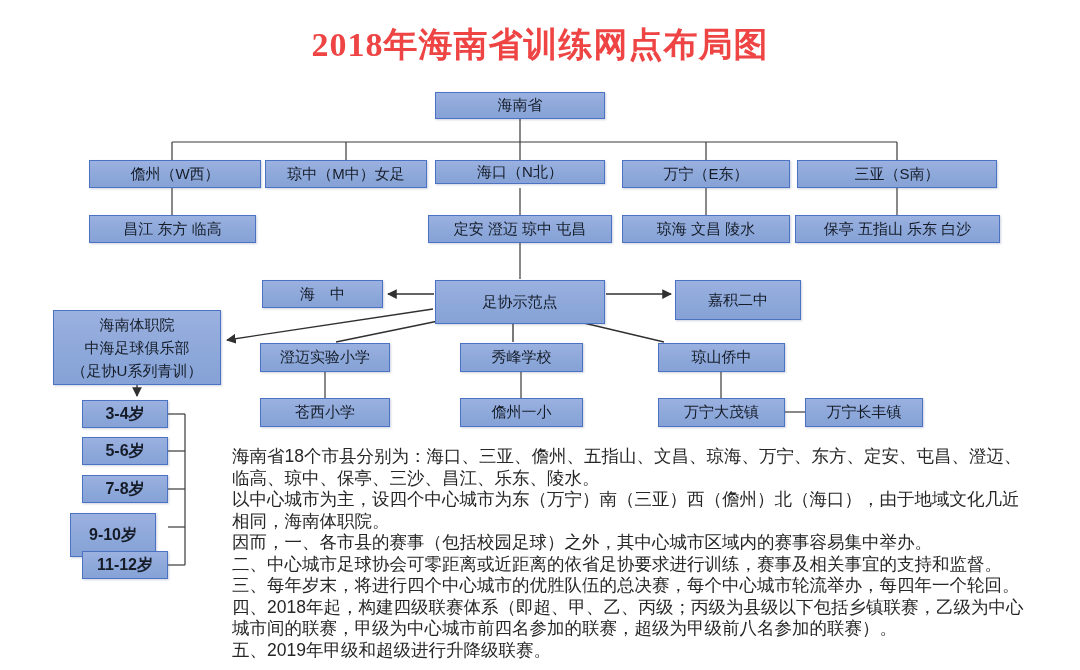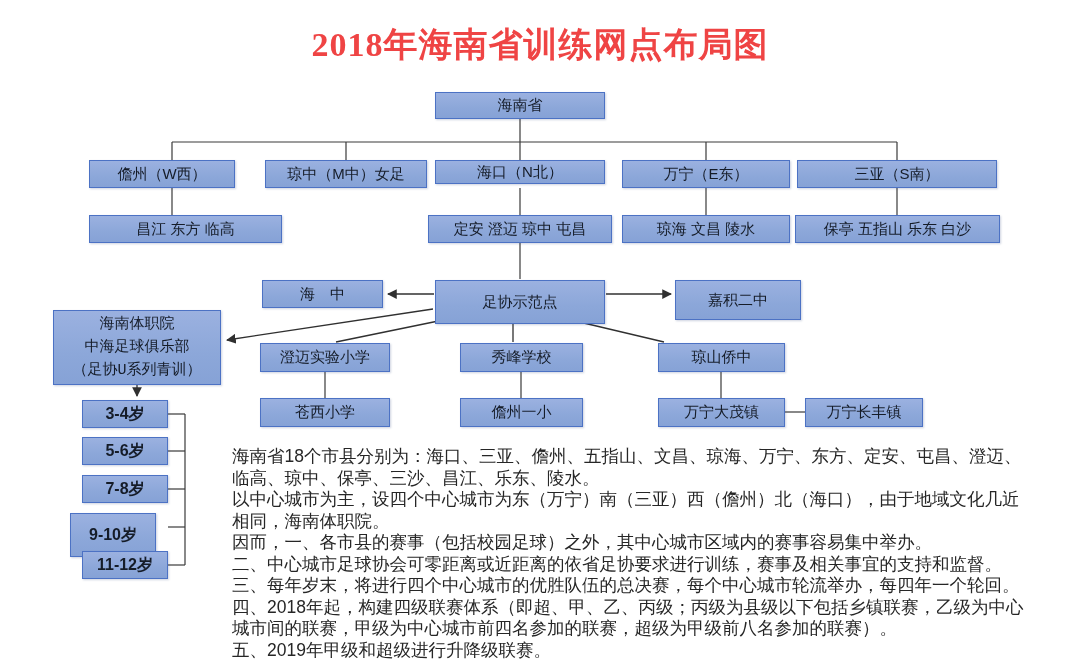--- a/index.html
+++ b/index.html
@@ -21,21 +21,21 @@
   .box{
     position:absolute;
     background:linear-gradient(180deg,#9bb1e0 0%,#8ca7d9 60%,#86a2d6 100%);
     border:1px solid #4c72c4;
     box-shadow:1px 1px 2px rgba(60,80,130,0.25);
     display:flex;align-items:center;justify-content:center;
     font-size:15px;color:#151c28;
     white-space:nowrap;
     box-sizing:border-box;
   }
-  .box.multi{flex-direction:column;justify-content:center;line-height:23px;font-size:15px;font-family:Liberation Mono, monospace;}
+  .box.multi{flex-direction:column;justify-content:center;line-height:23px;font-size:15px;}
   .box.age{font-size:16px;font-weight:600;}
   .notes{
     position:absolute;left:232px;top:446px;width:846px;
     font-size:17.5px;line-height:21.5px;color:#262626;
     white-space:nowrap;
   }
 </style>
 </head>
 <body>
 
@@ -85,27 +85,27 @@
       <path d="M433,309 L227,340" marker-end="url(#arr)"></path>
       <path d="M336,342 L492,310" marker-end="url(#arr)"></path>
       <path d="M513,342 L513,311" marker-end="url(#arr)"></path>
       <path d="M664,342 L533,311" marker-end="url(#arr)"></path>
       <path d="M137,385 L137,396" marker-end="url(#arr)"></path>
     </g>
   </svg>
 
   <div class="box" style="left:435px;top:92px;width:170px;height:27px">海南省</div>
 
-  <div class="box" style="left:89px;top:160px;width:146px;height:28px">儋州（W西）</div>
+  <div class="box" style="left:89px;top:160px;width:172px;height:28px">儋州（W西）</div>
   <div class="box" style="left:265px;top:160px;width:162px;height:28px">琼中（M中）女足</div>
   <div class="box" style="left:435px;top:160px;width:170px;height:24px">海口（N北）</div>
   <div class="box" style="left:622px;top:160px;width:168px;height:28px">万宁（E东）</div>
   <div class="box" style="left:797px;top:160px;width:200px;height:28px">三亚（S南）</div>
 
-  <div class="box" style="left:89px;top:215px;width:193px;height:28px">昌江 东方 临高</div>
+  <div class="box" style="left:89px;top:215px;width:167px;height:28px">昌江 东方 临高</div>
   <div class="box" style="left:428px;top:215px;width:184px;height:28px">定安 澄迈 琼中 屯昌</div>
   <div class="box" style="left:622px;top:215px;width:168px;height:28px">琼海 文昌 陵水</div>
   <div class="box" style="left:795px;top:215px;width:205px;height:28px">保亭 五指山 乐东 白沙</div>
 
   <div class="box" style="left:262px;top:280px;width:121px;height:28px">海　中</div>
   <div class="box" style="left:435px;top:280px;width:170px;height:44px">足协示范点</div>
   <div class="box" style="left:675px;top:280px;width:126px;height:40px">嘉积二中</div>
 
   <div class="box multi" style="left:53px;top:310px;width:168px;height:75px">
     <div>海南体职院</div>

